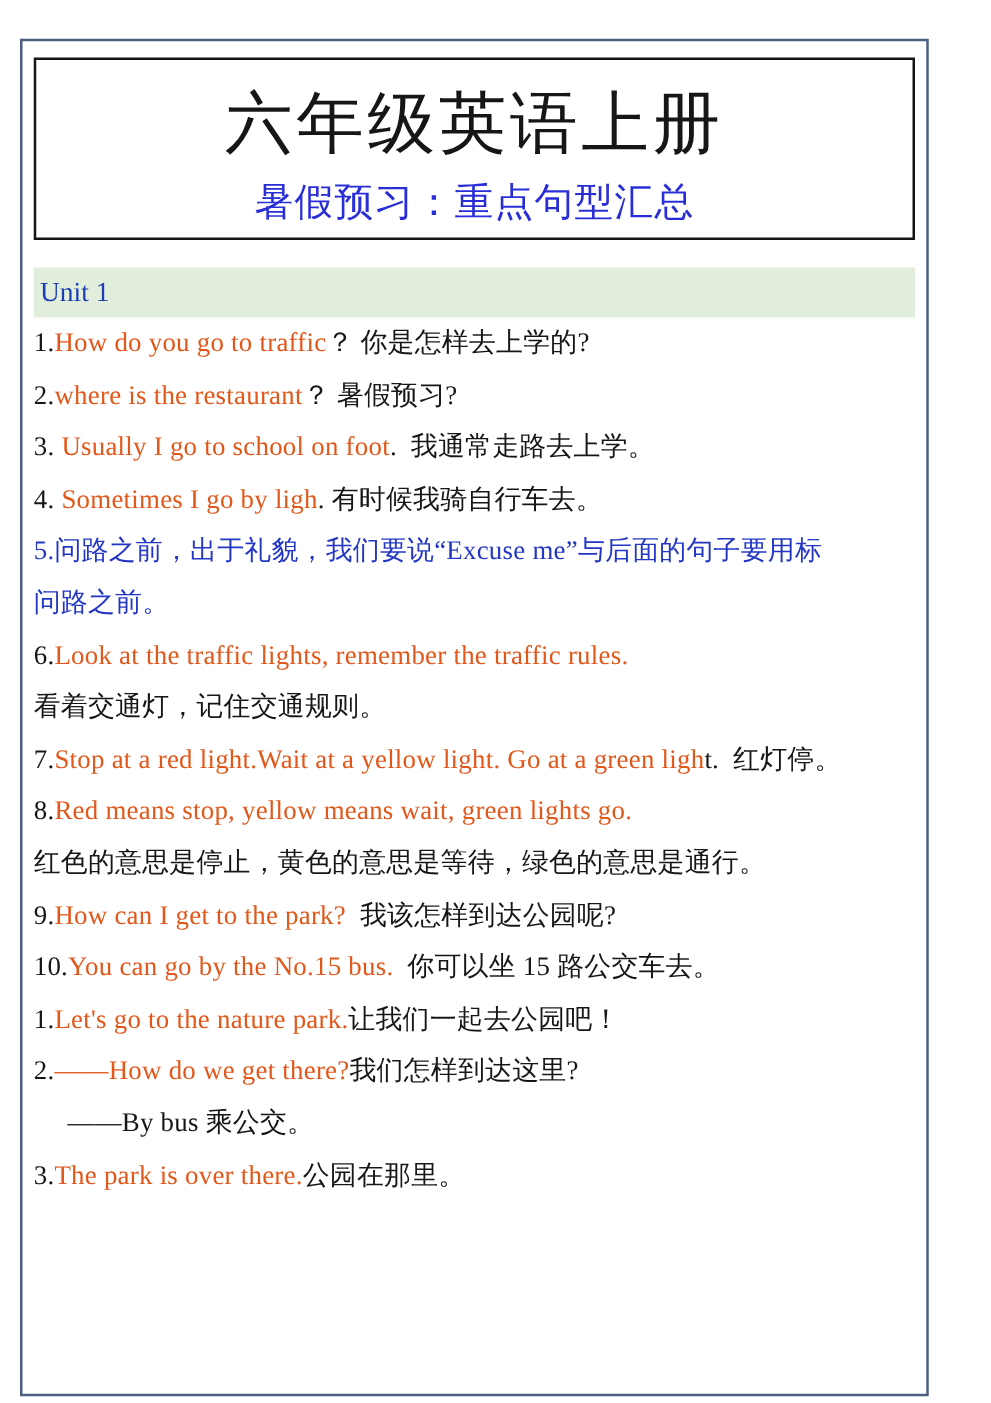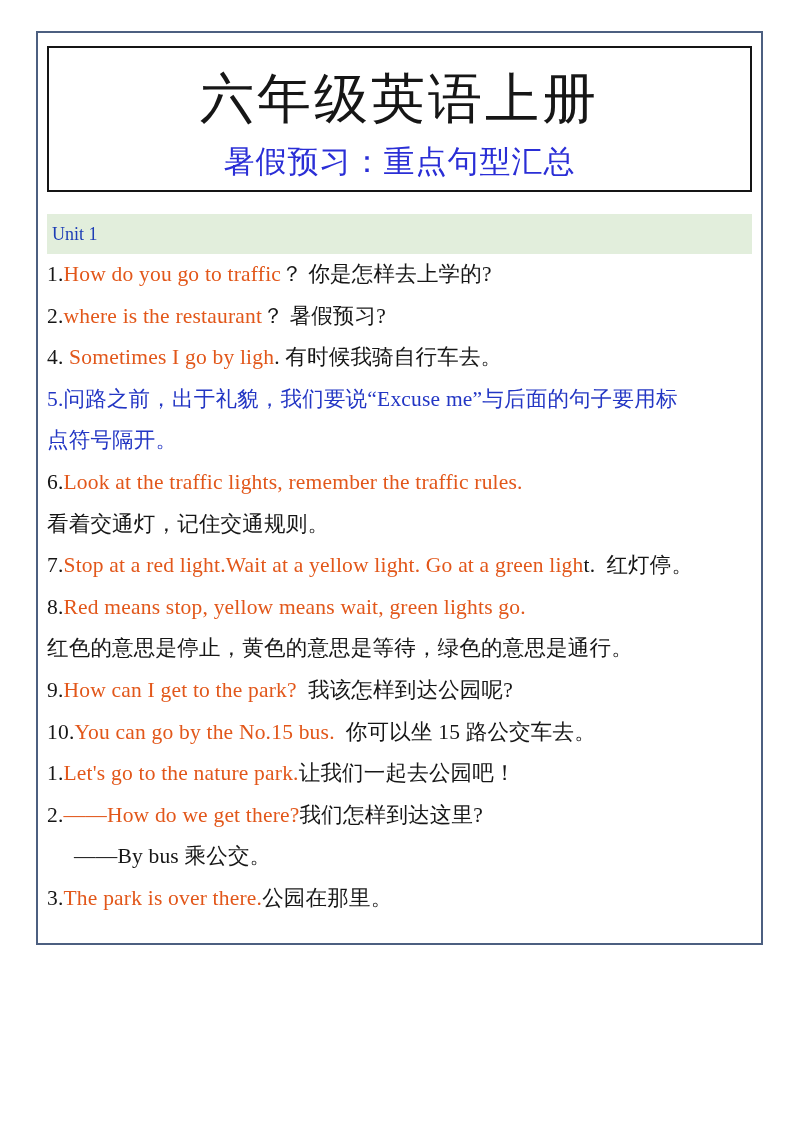--- a/index.html
+++ b/index.html
@@ -5,24 +5,24 @@
   html, body {
     margin: 0;
     padding: 0;
     background: #ffffff;
     width: 793px;
     height: 1122px;
     font-family: "Liberation Serif", "DejaVu Serif", serif;
   }
   .page-frame {
     position: absolute;
-    left: 36px;
+    left: 16px;
     top: 31px;
     width: 727px;
-    height: 914px;
+    height: 1086px;
     box-sizing: border-box;
     border: 2px solid var(--frame_border, #4C5F80);
     padding: 13px 9px 0 9px;
     background: #ffffff;
   }
   .title-box {
     box-sizing: border-box;
     border: 2px solid var(--box_border, #151515);
     height: 146px;
     text-align: center;
@@ -44,21 +44,21 @@
     letter-spacing: 1px;
   }
   .content {
     margin-top: 22px;
   }
   .unit-bar {
     background: var(--unit_bg, #E2EEDC);
     height: 40px;
     line-height: 40px;
     padding-left: 5px;
-    font-size: 18px;
+    font-size: 22px;
     color: var(--unit_blue, #1D3DB5);
   }
   .line {
     font-size: 21.5px;
     line-height: 41.6px;
     margin: 0;
     color: var(--ink, #161616);
     white-space: pre-wrap;
     letter-spacing: 0.2px;
   }
@@ -72,23 +72,24 @@
 
 <div class="page-frame">
   <div class="title-box">
     <div class="doc-title">六年级英语上册</div>
     <div class="doc-subtitle">暑假预习：重点句型汇总</div>
   </div>
   <div class="content" id="content">
       <div class="unit-bar"><span>Unit 1</span></div>
       <p class="line"><span class="c-black">1.</span><span class="c-orange">How do you go to traffic</span><span class="c-black">？ 你是怎样去上学的?</span></p>
       <p class="line"><span class="c-black">2.</span><span class="c-orange">where is the restaurant</span><span class="c-black">？ 暑假预习?</span></p>
+      <p class="line"><span class="c-black">3. </span><span class="c-orange">Usually I go to school on foot</span><span class="c-black">.  我通常走路去上学。</span></p>
       <p class="line"><span class="c-black">4. </span><span class="c-orange">Sometimes I go by ligh</span><span class="c-black">. 有时候我骑自行车去。</span></p>
       <p class="line"><span class="c-blue">5.问路之前，出于礼貌，我们要说“Excuse me”与后面的句子要用标</span></p>
-      <p class="line"><span class="c-blue">点符号隔开。</span></p>
+      <p class="line"><span class="c-blue">问路之前。</span></p>
       <p class="line"><span class="c-black">6.</span><span class="c-orange">Look at the traffic lights, remember the traffic rules.</span></p>
       <p class="line"><span class="c-black">看着交通灯，记住交通规则。</span></p>
       <p class="line"><span class="c-black">7.</span><span class="c-orange">Stop at a red light.Wait at a yellow light. Go at a green ligh</span><span class="c-black">t.  红灯停。</span></p>
       <p class="line"><span class="c-black">8.</span><span class="c-orange">Red means stop, yellow means wait, green lights go.</span></p>
       <p class="line"><span class="c-black">红色的意思是停止，黄色的意思是等待，绿色的意思是通行。</span></p>
       <p class="line"><span class="c-black">9.</span><span class="c-orange">How can I get to the park?</span><span class="c-black">  我该怎样到达公园呢?</span></p>
       <p class="line"><span class="c-black">10.</span><span class="c-orange">You can go by the No.15 bus.</span><span class="c-black">  你可以坐 15 路公交车去。</span></p>
       <p class="line"><span class="c-black">1.</span><span class="c-orange">Let's go to the nature park.</span><span class="c-black">让我们一起去公园吧！</span></p>
       <p class="line"><span class="c-black">2.</span><span class="c-orange">——How do we get there?</span><span class="c-black">我们怎样到达这里?</span></p>
       <p class="line indent"><span class="c-black">——By bus 乘公交。</span></p>

